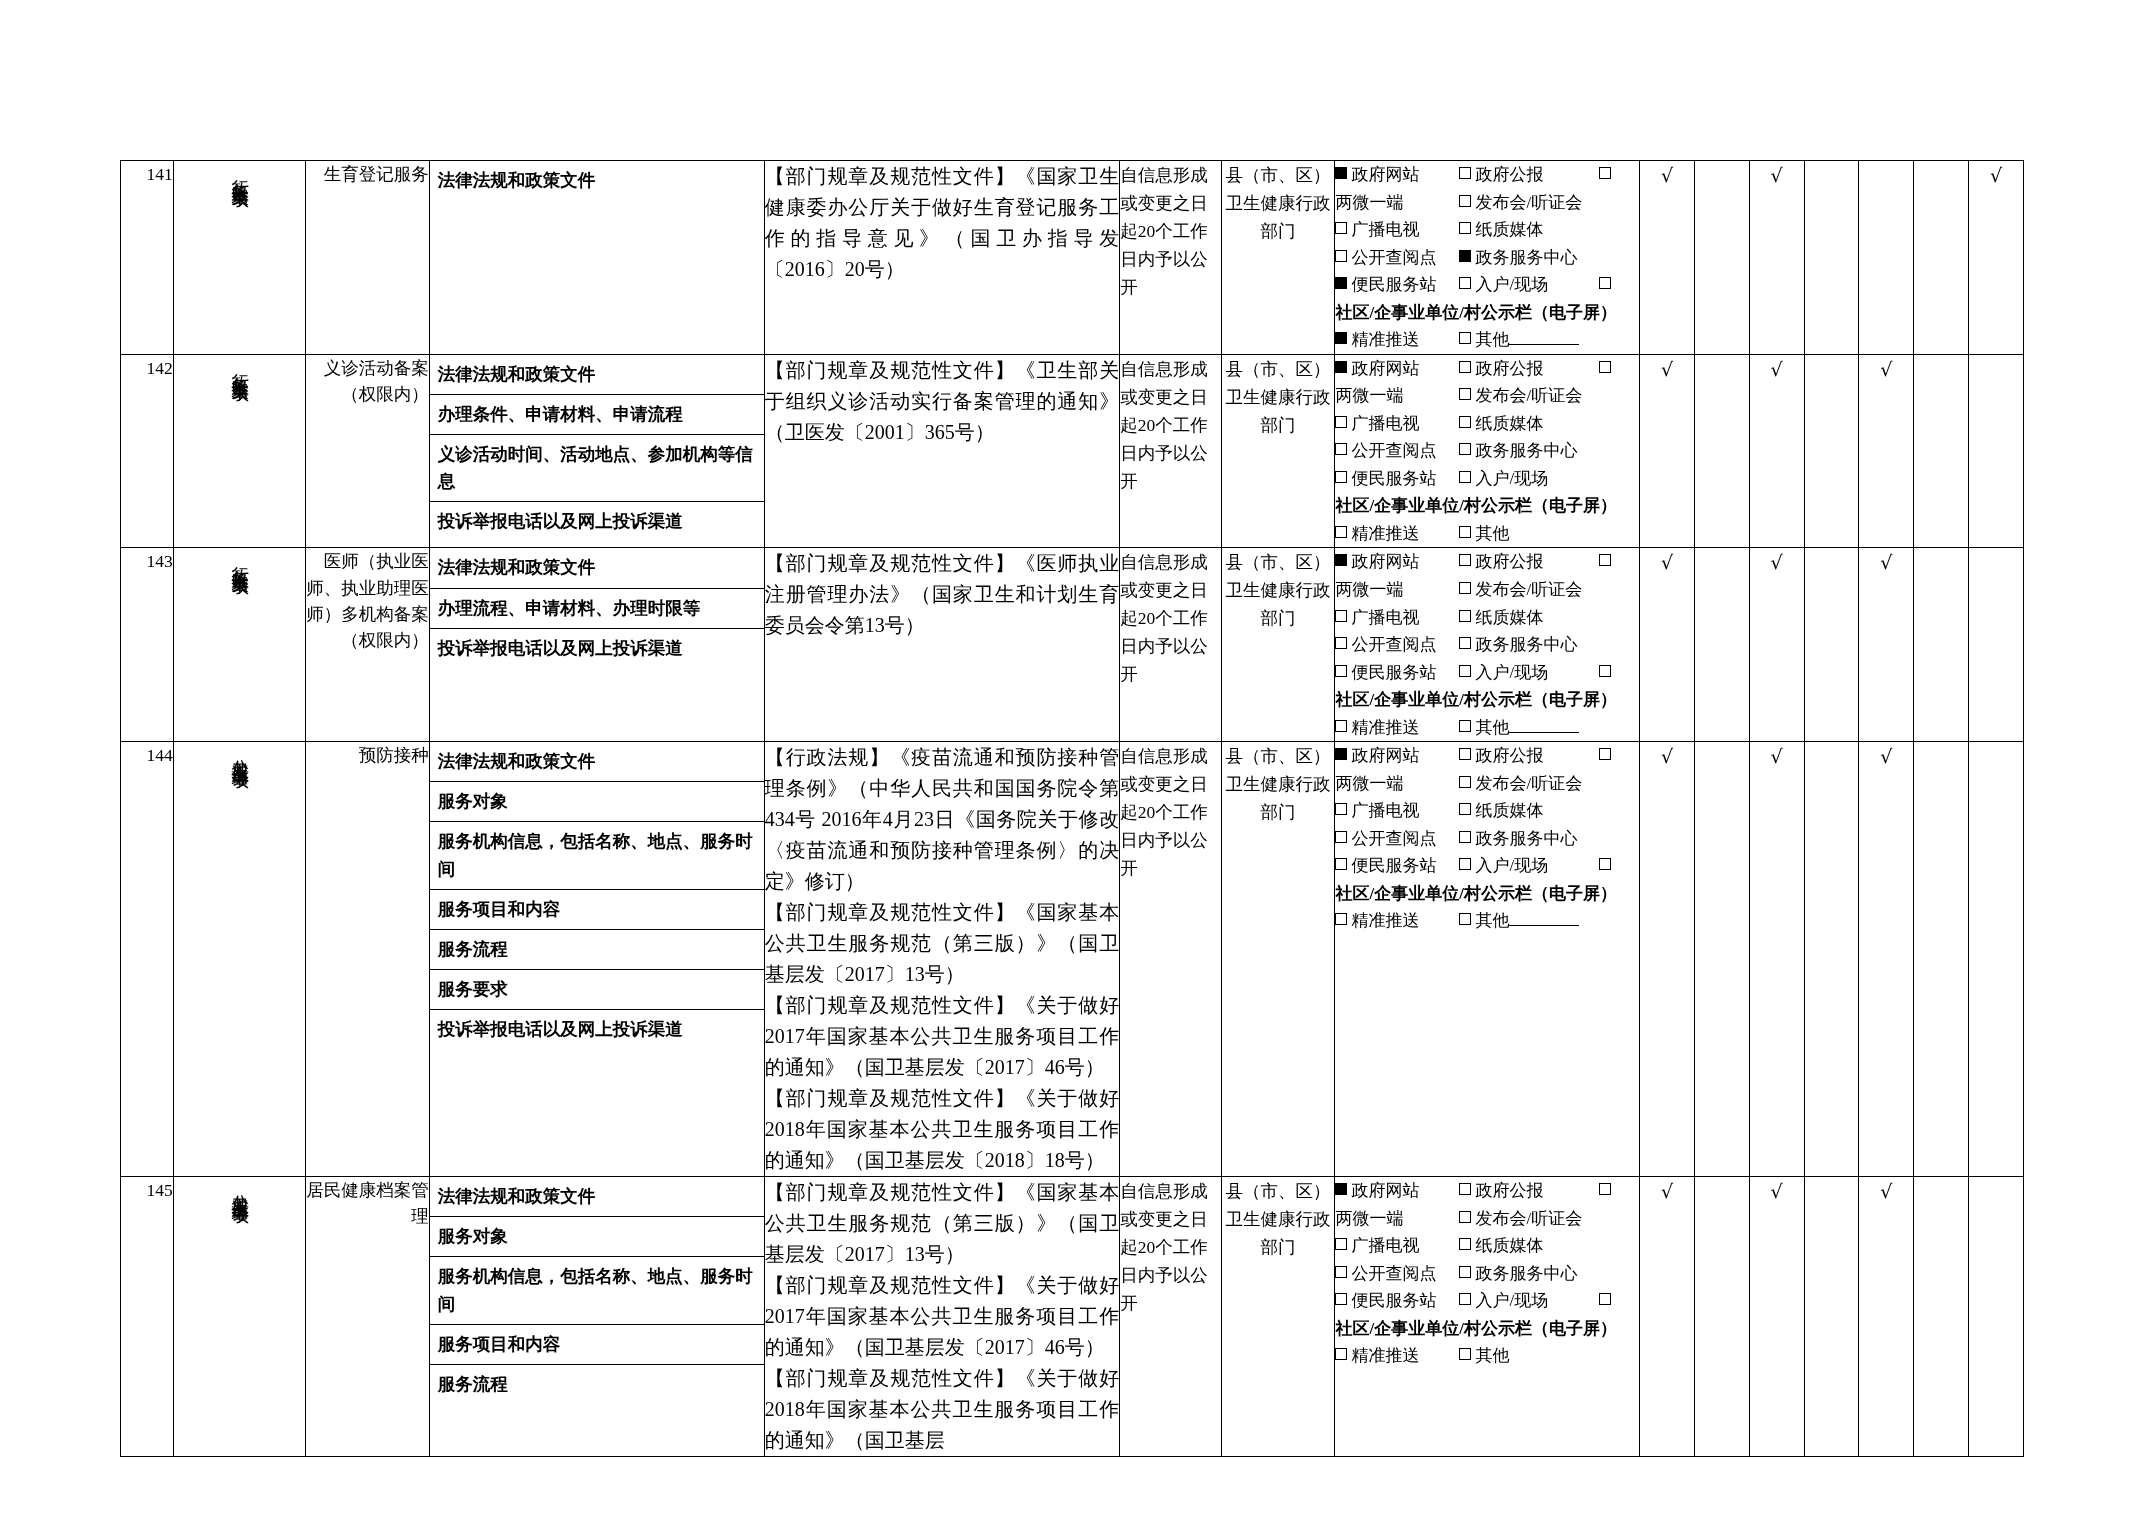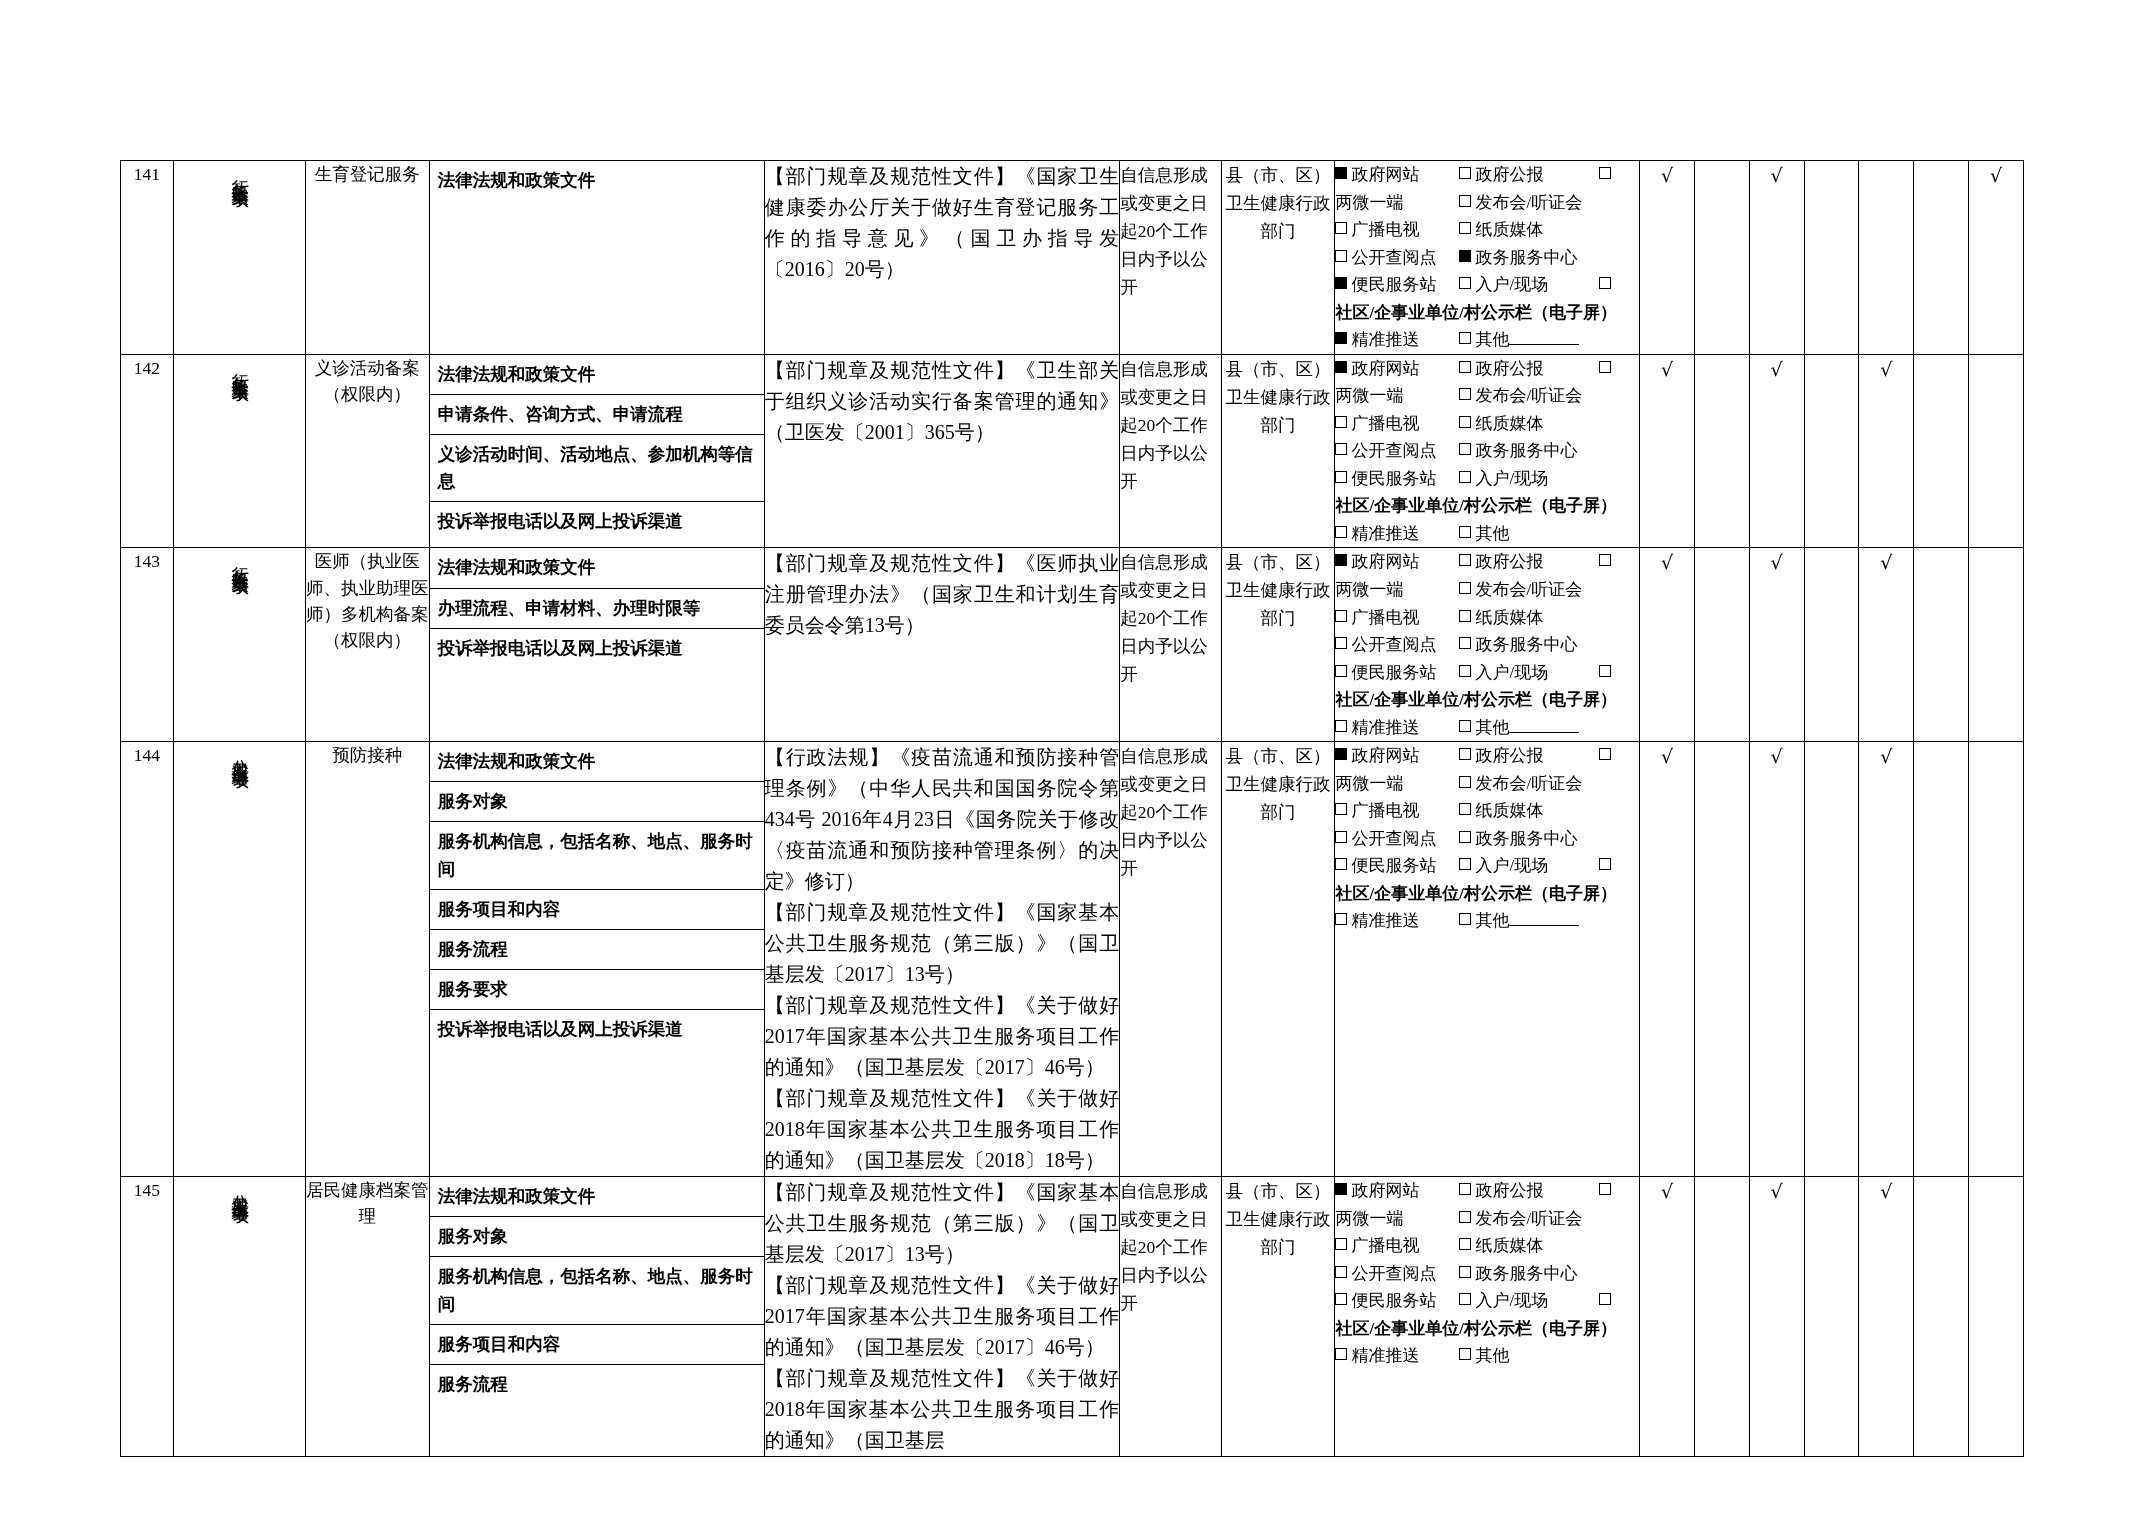--- a/index.html
+++ b/index.html
@@ -55,21 +55,21 @@
     display: inline-block;
     writing-mode: vertical-rl;
     text-orientation: upright;
     letter-spacing: 2px;
     line-height: 1.25;
     white-space: nowrap;
     max-height: 100%;
   }
 
   .mid-center {
-    text-align: center;
+    text-align: right;
     vertical-align: middle;
   }
   .mid-just {
     vertical-align: middle;
   }
 
   
   .sublist {
     width: 100%;
     border-collapse: collapse;
@@ -219,21 +219,21 @@
         <span class="vwrap">行政备案类事项</span>
       </td>
       <td class="mid-center cell-pad">义诊活动备案（权限内）</td>
       <td>
         <table class="sublist vgrow">
           <tbody>
                 <tr>
                   <td>法律法规和政策文件</td>
                 </tr>
           <tr>
-                  <td>申请条件、咨询方式、申请流程</td>
+                  <td>办理条件、申请材料、申请流程</td>
                 </tr>
           <tr>
                   <td>义诊活动时间、活动地点、参加机构等信息</td>
                 </tr>
           <tr>
                   <td>投诉举报电话以及网上投诉渠道</td>
                 </tr>
         </tbody>
             </table>
       </td>

